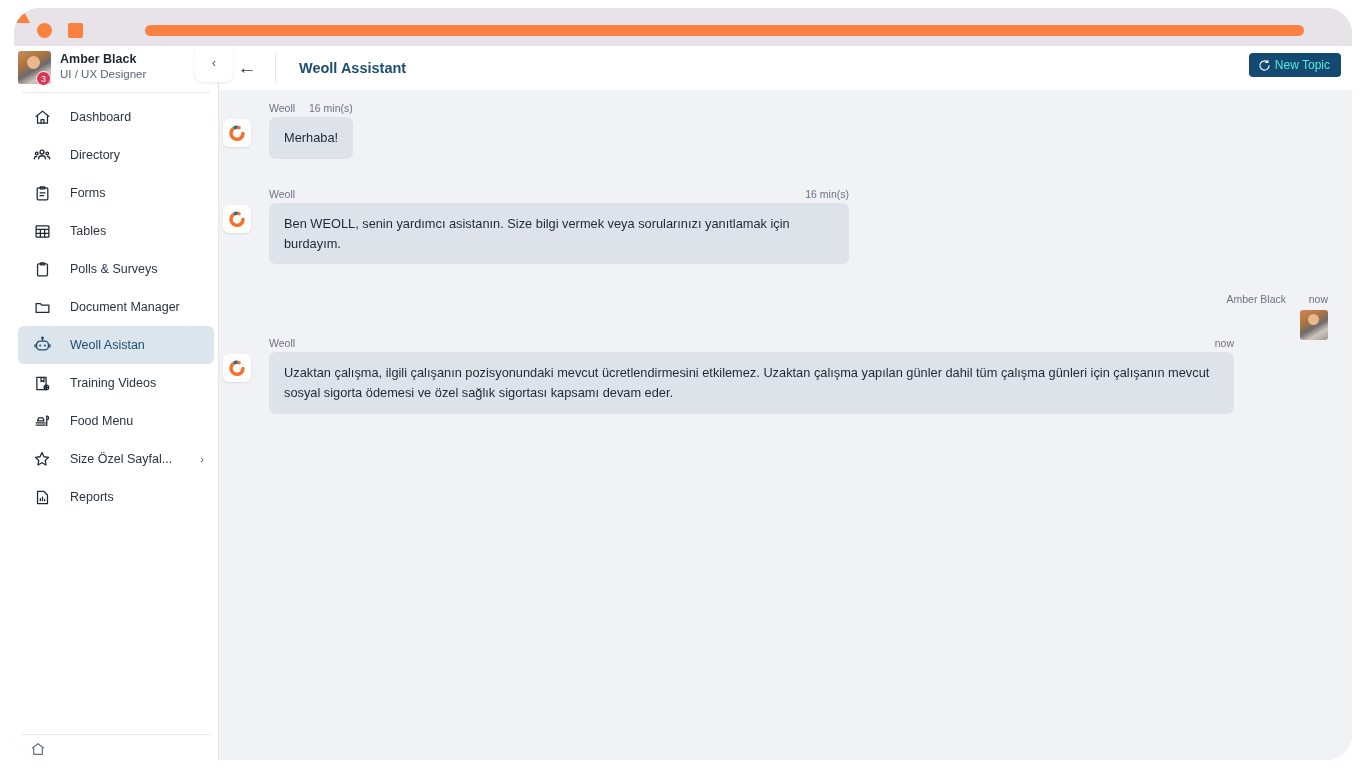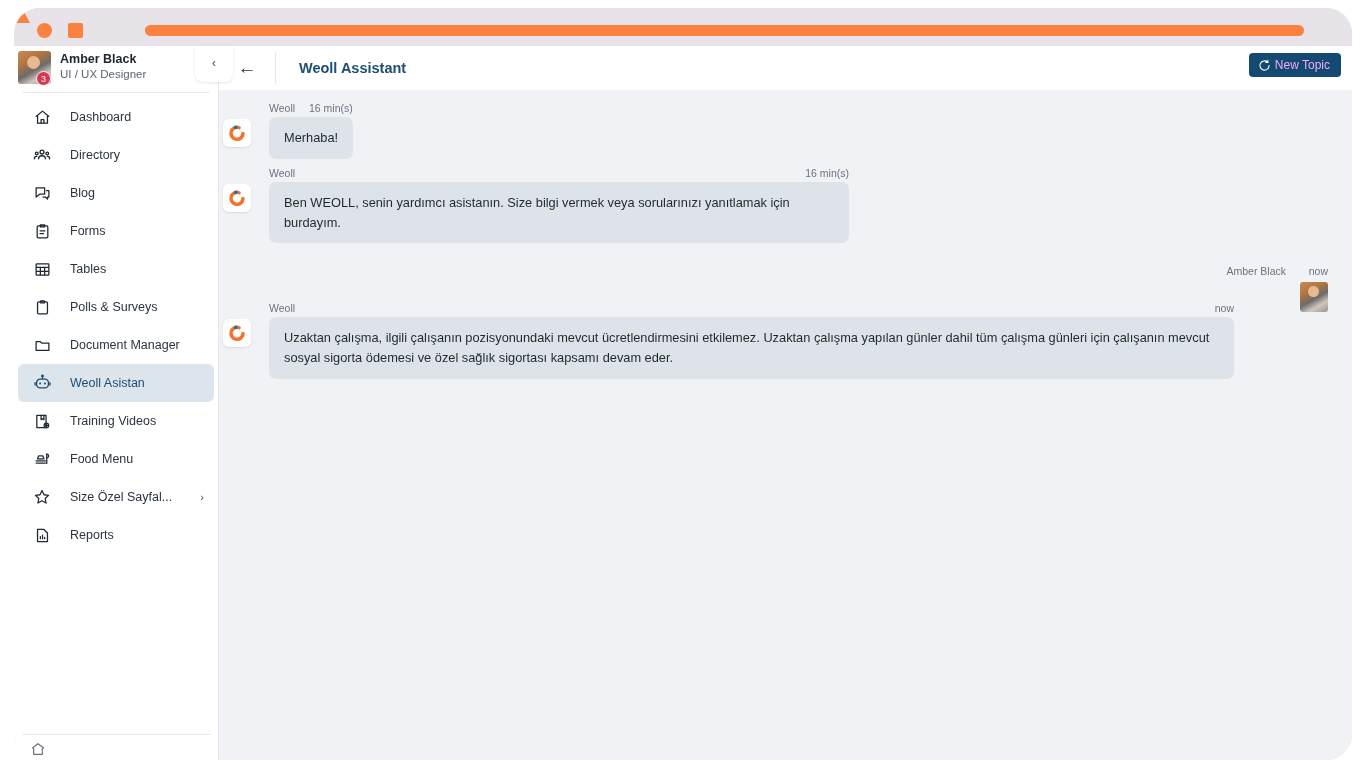--- a/index.html
+++ b/index.html
@@ -227,36 +227,36 @@
   }
   #new-topic-btn {
     position: absolute;
     right: 11px; top: 7px;
     height: 24px;
     display: flex;
     align-items: center;
     gap: 4px;
     padding: 0 11px 0 9px;
     background: #144a72;
-    color: #f0abfc;
+    color: #5eead4;
     border-radius: 4px;
     font-size: 12px;
     cursor: pointer;
   }
   #new-topic-btn svg { display: block; }
 
   
   #chat-area {
     position: absolute;
     left: 0; top: 44px;
     width: 100%; height: 670px;
     padding: 12px 18px 0 50px;
   }
 
-  .msg-row { position: relative; margin-bottom: 8px; }
+  .msg-row { position: relative; margin-bottom: 29px; }
 
   .meta {
     position: relative;
     height: 15px;
     font-size: 10.5px;
     color: #6b7280;
   }
   .meta .who { position: absolute; left: 0; }
   .meta .when-inline { position: absolute; left: 40px; }
   .meta .when-right { position: absolute; right: 0; }
@@ -362,29 +362,20 @@
                 <path d="M7.5 17c0-2.5 2-4 4.5-4s4.5 1.5 4.5 4"></path>
                 <circle cx="5" cy="10" r="1.8"></circle>
                 <path d="M1.8 17c0-2 1.3-3.2 3.2-3.2"></path>
                 <circle cx="19" cy="10" r="1.8"></circle>
                 <path d="M22.2 17c0-2-1.3-3.2-3.2-3.2"></path>
               </svg>
           </span>
           <span class="nav-label">Directory</span>
         </div>
 
-        <div class="nav-item">
-          <span class="nav-icon">
-            <svg width="17" height="17" viewBox="0 0 24 24" fill="none" stroke="currentColor" stroke-width="1.8" stroke-linejoin="round">
-                <path d="M3 4h12v9H8l-5 4z"></path>
-                <path d="M17 8h4v9h-2v3l-3-3h-4"></path>
-              </svg>
-          </span>
-          <span class="nav-label">Blog</span>
-        </div>
 
 
         <div class="nav-item">
           <span class="nav-icon">
             <svg width="17" height="17" viewBox="0 0 24 24" fill="none" stroke="currentColor" stroke-width="1.8" stroke-linejoin="round" stroke-linecap="round">
                 <rect x="4.5" y="4" width="15" height="17" rx="1.6"></rect>
                 <path d="M9 2.6h6v3H9z"></path>
                 <path d="M8.5 11h7M8.5 15h5"></path>
               </svg>
           </span>

